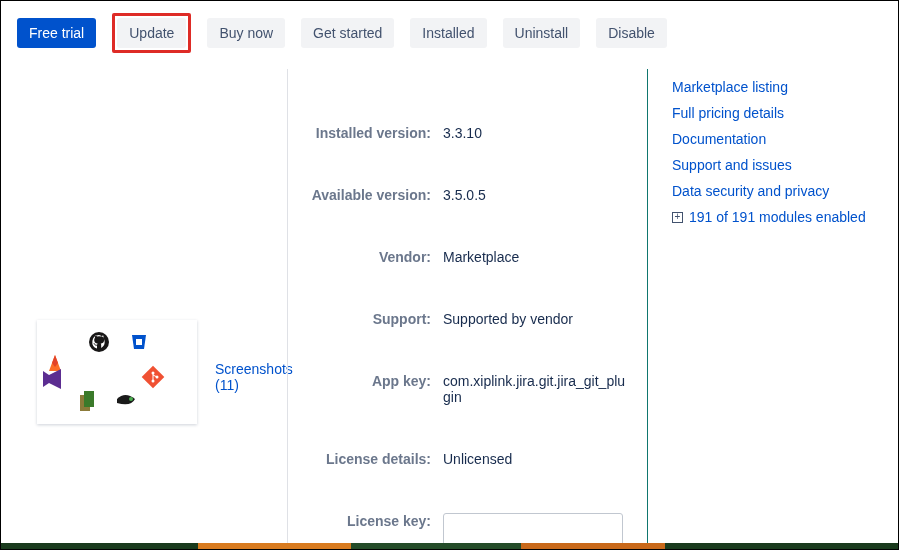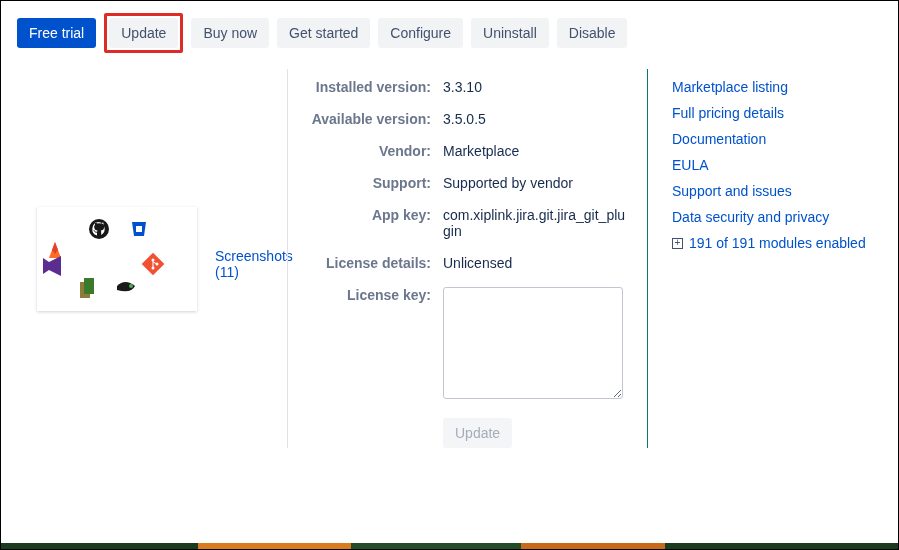--- a/index.html
+++ b/index.html
@@ -8,21 +8,21 @@
     font-size: 14px;
     color: #172B4D;
     background: #fff;
     width: 899px;
     height: 550px;
     border: 1px solid #000;
     position: relative;
   }
   .toolbar {
     display: flex;
-    gap: 8px;
+    gap: 16px;
     padding: 12px 16px 8px 16px;
     align-items: center;
   }
   .btn {
     border: none;
     border-radius: 3px;
     padding: 7px 12px;
     font-size: 14px;
     cursor: pointer;
     background: #F2F3F5;
@@ -70,20 +70,21 @@
   }
   .middle {
     width: 360px;
     border-left: 1px solid #DFE1E6;
     padding: 10px 20px 0 0;
   }
   .row {
     display: flex;
     margin-bottom: 16px;
     align-items: flex-start;
+    margin-top: 46px;
   }
   .row .label {
     width: 155px;
     text-align: right;
     color: #6B778C;
     font-weight: 600;
     padding-right: 12px;
     flex-shrink: 0;
   }
   .row .value {
@@ -150,21 +151,21 @@
 </head>
 <body>
 
 <div class="toolbar">
   <button class="btn primary">Free trial</button>
   <span class="highlight">
     <button class="btn">Update</button>
   </span>
   <button class="btn">Buy now</button>
   <button class="btn">Get started</button>
-  <button class="btn">Configure</button>
+  <button class="btn">Installed</button>
   <button class="btn">Uninstall</button>
   <button class="btn">Disable</button>
 </div>
 
 <div class="content">
 
   <div class="left">
     <div class="preview">
       <svg viewBox="0 0 160 90">
 
@@ -230,21 +231,20 @@
     </div>
     <div class="update-row">
       <button class="btn disabled">Update</button>
     </div>
   </div>
 
   <div class="right">
     <a class="link">Marketplace listing</a>
     <a class="link">Full pricing details</a>
     <a class="link">Documentation</a>
-    <a class="link">EULA</a>
     <a class="link">Support and issues</a>
     <a class="link">Data security and privacy</a>
     <div class="expand-line">
       <span class="expand-icon">+</span>
       <a class="link">191 of 191 modules enabled</a>
     </div>
   </div>
 
 </div>
 

